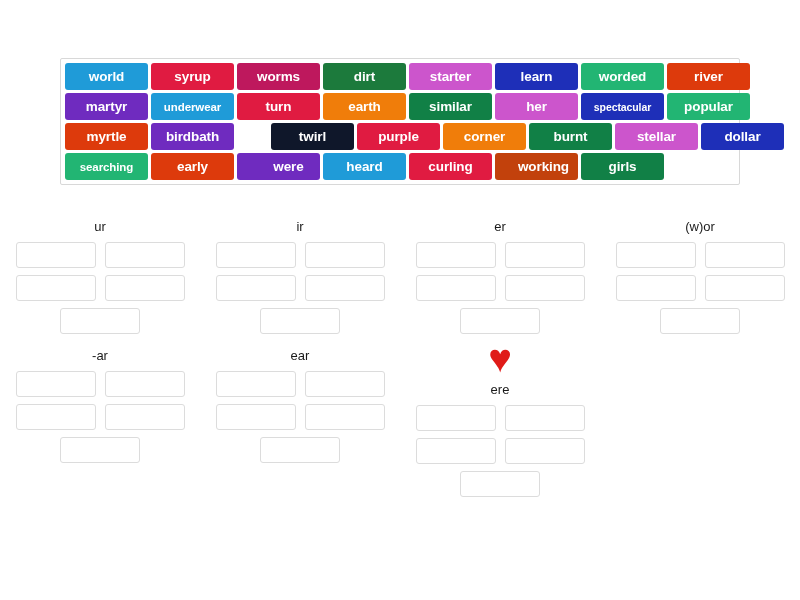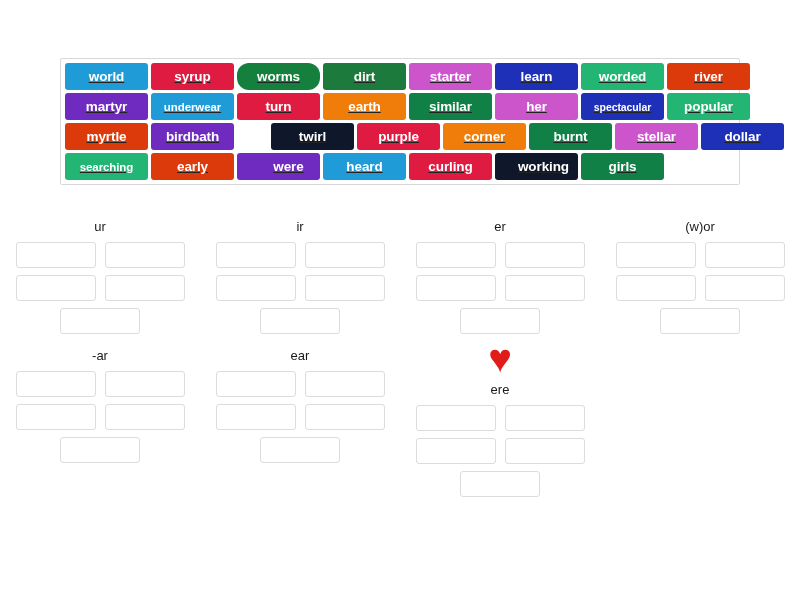--- a/index.html
+++ b/index.html
@@ -26,21 +26,20 @@
     box-sizing: border-box;
     border: 1px solid #d8d8d8;
     background: #ffffff;
     padding: 4px 3px 4px 4px;
     border-radius: 2px;
   }
   .bank-row {
     display: flex;
     gap: 3px;
     margin-bottom: 3px;
-    text-decoration: underline;
   }
   .bank-row:last-child { margin-bottom: 0; }
 
   .tile {
     flex: 0 0 83px;
     width: 83px;
     height: 27px;
     border-radius: 3px;
     display: flex;
     align-items: center;
@@ -118,21 +117,21 @@
     display: block;
   }
 </style>
 </head>
 <body>
 
 <div id="word-bank">
     <div class="bank-row">
       <div class="tile" style="background: rgb(31, 155, 216);">world</div>
       <div class="tile" style="background: rgb(224, 27, 65); text-align: right;">syrup</div>
-      <div class="tile" style="background: #15803d; border-radius: 12px;">worms</div>
+      <div class="tile" style="background: #be185d;">worms</div>
       <div class="tile" style="background: rgb(28, 122, 60);">dirt</div>
       <div class="tile" style="background: rgb(204, 85, 204);">starter</div>
       <div class="tile" style="background: rgb(30, 47, 184);">learn</div>
       <div class="tile" style="background: rgb(34, 181, 115);">worded</div>
       <div class="tile" style="background: rgb(221, 58, 12);">river</div>
     </div>
     <div class="bank-row">
       <div class="tile" style="background: rgb(111, 43, 191);">martyr</div>
       <div class="tile small" style="background: rgb(31, 155, 216);">underwear</div>
       <div class="tile" style="background: rgb(224, 27, 65);">turn</div>
@@ -151,21 +150,21 @@
       <div class="tile" style="background: rgb(17, 128, 70);">burnt</div>
       <div class="tile" style="background: rgb(204, 85, 204);">stellar</div>
       <div class="tile" style="background: rgb(30, 47, 184);">dollar</div>
     </div>
     <div class="bank-row">
       <div class="tile small" style="background: rgb(34, 181, 115);">searching</div>
       <div class="tile" style="background: rgb(221, 58, 12);">early</div>
       <div class="tile" style="background: rgb(111, 43, 191); padding-left: 20px;">were</div>
       <div class="tile" style="background: rgb(31, 155, 216);">heard</div>
       <div class="tile" style="background: rgb(224, 27, 65);">curling</div>
-      <div class="tile" style="background: #0f172a; padding-left: 14px;">working</div>
+      <div class="tile" style="background: #c2410c; padding-left: 14px;">working</div>
       <div class="tile" style="background: rgb(17, 128, 70);">girls</div>
       <div class="tile blank" style="background: rgb(255, 255, 255);"></div>
     </div>
   </div>
 
 <div id="categories">
   <div class="cat-row">
       <div class="category">
         <div class="cat-title">ur</div>
         <div class="slot-row">

